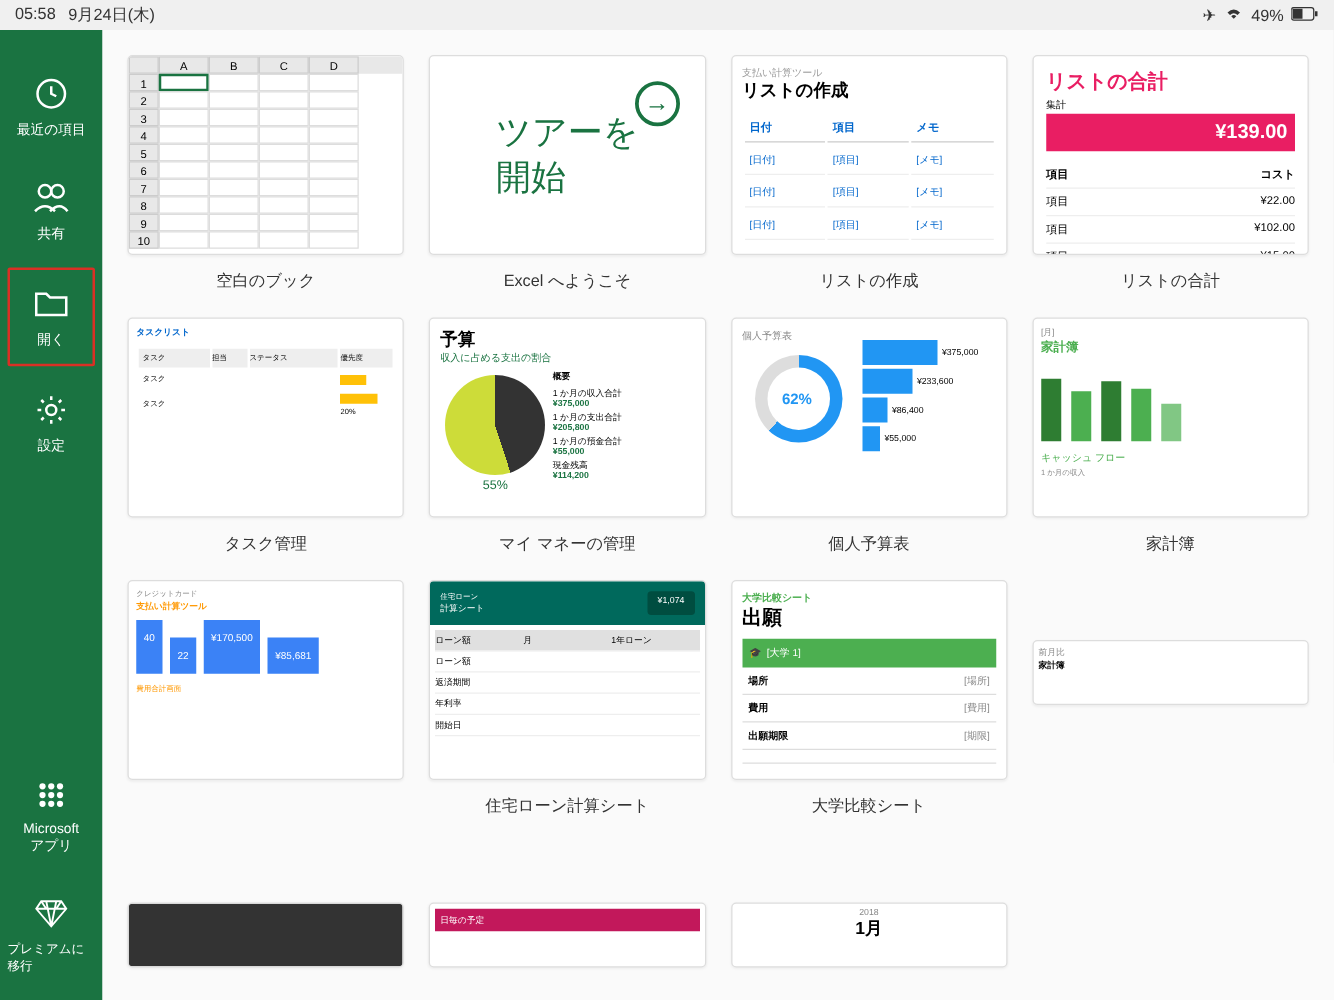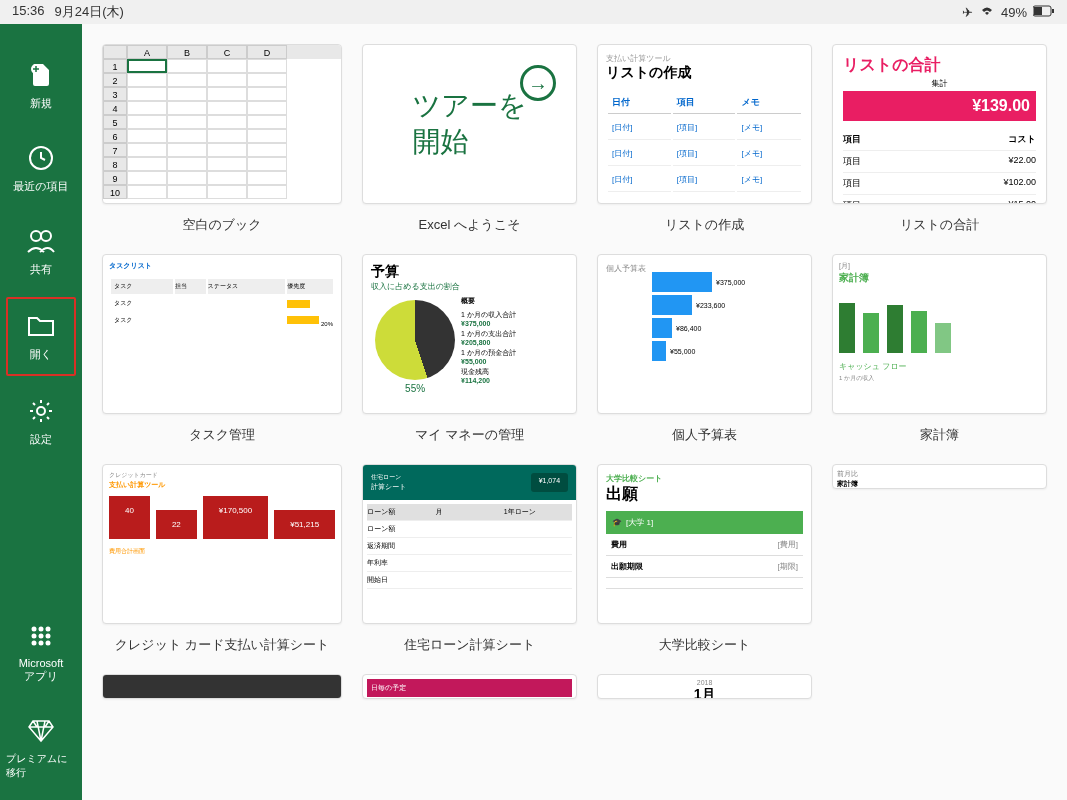--- a/index.html
+++ b/index.html
@@ -137,21 +137,21 @@
 
 .list-preview { padding: 8px; font-size: 9px; }
 .list-subtitle { color: #999; font-size: 8px; }
 .list-title { font-size: 14px; font-weight: bold; margin-bottom: 8px; }
 .list-table { width: 100%; }
 .list-th { color: #0066cc; border-bottom: 1px solid #ccc; padding: 4px; text-align: left; }
 .list-td { color: #0066cc; padding: 6px 4px; font-size: 8px; border-bottom: 1px solid #eee; }
 
 .total-preview { padding: 10px; font-size: 9px; }
 .total-title { color: #e91e63; font-size: 16px; font-weight: bold; }
-.total-sub { font-size: 8px; margin: 2px 0; text-align: center; }
+.total-sub { font-size: 8px; margin: 2px 0; }
 .total-amount {
   background: #e91e63;
   color: white;
   padding: 6px;
   font-size: 16px;
   text-align: right;
   font-weight: bold;
   margin-bottom: 8px;
 }
 .total-row { display: flex; justify-content: space-between; padding: 4px 0; border-bottom: 1px solid #eee; }
@@ -195,50 +195,50 @@
 
 .household-preview { padding: 6px; font-size: 7px; }
 .hh-title { color: #4caf50; font-weight: bold; font-size: 10px; }
 .hh-bars { display: flex; gap: 8px; align-items: flex-end; height: 60px; margin: 8px 0; }
 .hh-bar { width: 16px; background: #4caf50; }
 .hh-flow { color: #4caf50; font-size: 8px; margin-top: 4px; }
 
 .cc-preview { padding: 6px; font-size: 7px; }
 .cc-tool { color: #ff9800; font-weight: bold; margin-bottom: 4px; }
 .cc-blocks { display: flex; gap: 6px; margin: 6px 0; }
-.cc-block { background: #b91c1c; color: white; padding: 10px 16px; font-size: 8px; }
+.cc-block { background: #3b82f6; color: white; padding: 10px 6px; font-size: 8px; }
 
 .mortgage-preview { font-size: 7px; }
 .mortgage-header { background: #00695c; color: white; padding: 8px; display: flex; justify-content: space-between; }
 .mortgage-badge { background: #004d40; padding: 4px 8px; border-radius: 3px; }
 .mortgage-table { padding: 4px; }
 .mortgage-row { display: flex; border-bottom: 1px solid #eee; padding: 3px 0; }
 
 .schedule-preview { background: #263238; color: #eee; font-size: 7px; }
 .schedule-top { background: #00bcd4; padding: 4px; color: #333; }
 .schedule-time { padding: 12px; text-align: center; }
 .schedule-clock { font-size: 14px; margin: 4px 0; }
 
 .uni-preview { padding: 8px; font-size: 8px; }
 .uni-sub { color: #4caf50; font-weight: bold; }
 .uni-title { font-size: 16px; font-weight: bold; margin-bottom: 6px; }
 .uni-header { background: #4caf50; color: white; padding: 6px; display: flex; align-items: center; gap: 4px; }
 .uni-row { display: flex; padding: 5px; border-bottom: 1px solid #ddd; }
 .uni-row > div:first-child { flex: 1; font-weight: bold; }
 .uni-row > div:last-child { color: #888; }
 
-.template-preview.partial { height: 25px; }
+.template-preview.partial { height: 52px; margin-top: 48px; }
 .partial-inner { padding: 4px; font-size: 7px; }
 </style>
 </head>
 <body>
 
 <div class="status-bar">
   <div class="status-left">
-    <span>15:36</span>
+    <span>05:58</span>
     <span>9月24日(木)</span>
   </div>
   <div class="status-right">
     <span>✈</span>
     <span>
       <svg width="16" height="12" viewBox="0 0 16 12">
           <path d="M8 10 L6 8 Q8 6 10 8 Z M3 5 Q8 0 13 5 L11 7 Q8 4 5 7 Z" fill="#333"></path>
         </svg>
     </span>
     <span>49%</span>
@@ -247,30 +247,20 @@
           <rect x="0" y="1" width="18" height="10" rx="2" fill="none" stroke="#333"></rect>
           <rect x="1" y="2" width="8" height="8" fill="#333"></rect>
           <rect x="19" y="4" width="2" height="4" fill="#333"></rect>
         </svg>
     </span>
   </div>
 </div>
 
 <div class="main-container">
   <div class="sidebar">
-    <div class="sidebar-item">
-      <div class="sidebar-icon">
-        <svg width="28" height="28" viewBox="0 0 28 28" fill="white">
-            <path d="M16 3 H8 a2 2 0 0 0 -2 2 v18 a2 2 0 0 0 2 2 h12 a2 2 0 0 0 2-2 V9 Z M16 3 v6 h6"></path>
-            <circle cx="9" cy="8" r="5" fill="white"></circle>
-            <path d="M9 5 v6 M6 8 h6" stroke="#1a7341" stroke-width="1.5"></path>
-          </svg>
-      </div>
-      <span>新規</span>
-    </div>
     <div class="sidebar-item">
       <div class="sidebar-icon">
         <svg width="26" height="26" viewBox="0 0 26 26" fill="none" stroke="white" stroke-width="2">
             <circle cx="13" cy="13" r="11"></circle>
             <path d="M13 7 v6 l4 2"></path>
           </svg>
       </div>
       <span>最近の項目</span>
     </div>
     <div class="sidebar-item">
@@ -539,20 +529,23 @@
           </div>
         </div>
         <div class="template-label">マイ マネーの管理</div>
       </div>
 
       <div class="template-card">
         <div class="template-preview">
           <div class="personal-preview">
             <div>
               <div style="font-size:8px;color:#888">個人予算表</div>
+              <div class="donut">
+                  <div class="donut-pct">62%</div>
+                </div>
             </div>
             <div class="personal-bars">
               <div class="personal-bar">
                   <div class="bar-fill" style="width:60px"></div>
                   <span>¥375,000</span>
                 </div>
               <div class="personal-bar">
                   <div class="bar-fill" style="width:40px"></div>
                   <span>¥233,600</span>
                 </div>
@@ -591,26 +584,25 @@
 
       <div class="template-card">
         <div class="template-preview">
           <div class="cc-preview">
             <div style="color:#888;font-size:6px">クレジットカード</div>
             <div class="cc-tool">支払い計算ツール</div>
             <div class="cc-blocks">
               <div class="cc-block">40</div>
               <div class="cc-block" style="margin-top:14px">22</div>
               <div class="cc-block">¥170,500</div>
-              <div class="cc-block" style="margin-top:14px">¥51,215</div>
+              <div class="cc-block" style="margin-top:14px">¥85,681</div>
             </div>
             <div style="color:#ff9800;font-size:6px;margin-top:8px">費用合計画面</div>
           </div>
         </div>
-        <div class="template-label">クレジット カード支払い計算シート</div>
       </div>
 
       <div class="template-card">
         <div class="template-preview">
           <div class="mortgage-preview">
             <div class="mortgage-header">
               <div>
                   <div style="font-size:6px">住宅ローン</div>
                   <div>計算シート</div>
                 </div>
@@ -652,20 +644,24 @@
       <div class="template-card">
         <div class="template-preview">
           <div class="uni-preview">
             <div class="uni-sub">大学比較シート</div>
             <div class="uni-title">出願</div>
             <div class="uni-header">
                 <span>🎓</span>
                 <span>[大学 1]</span>
               </div>
             <div class="uni-row">
+                <div>場所</div>
+                <div>[場所]</div>
+              </div>
+            <div class="uni-row">
                 <div>費用</div>
                 <div>[費用]</div>
               </div>
             <div class="uni-row">
                 <div>出願期限</div>
                 <div>[期限]</div>
               </div>
             <div class="uni-row"></div>
           </div>
         </div>

